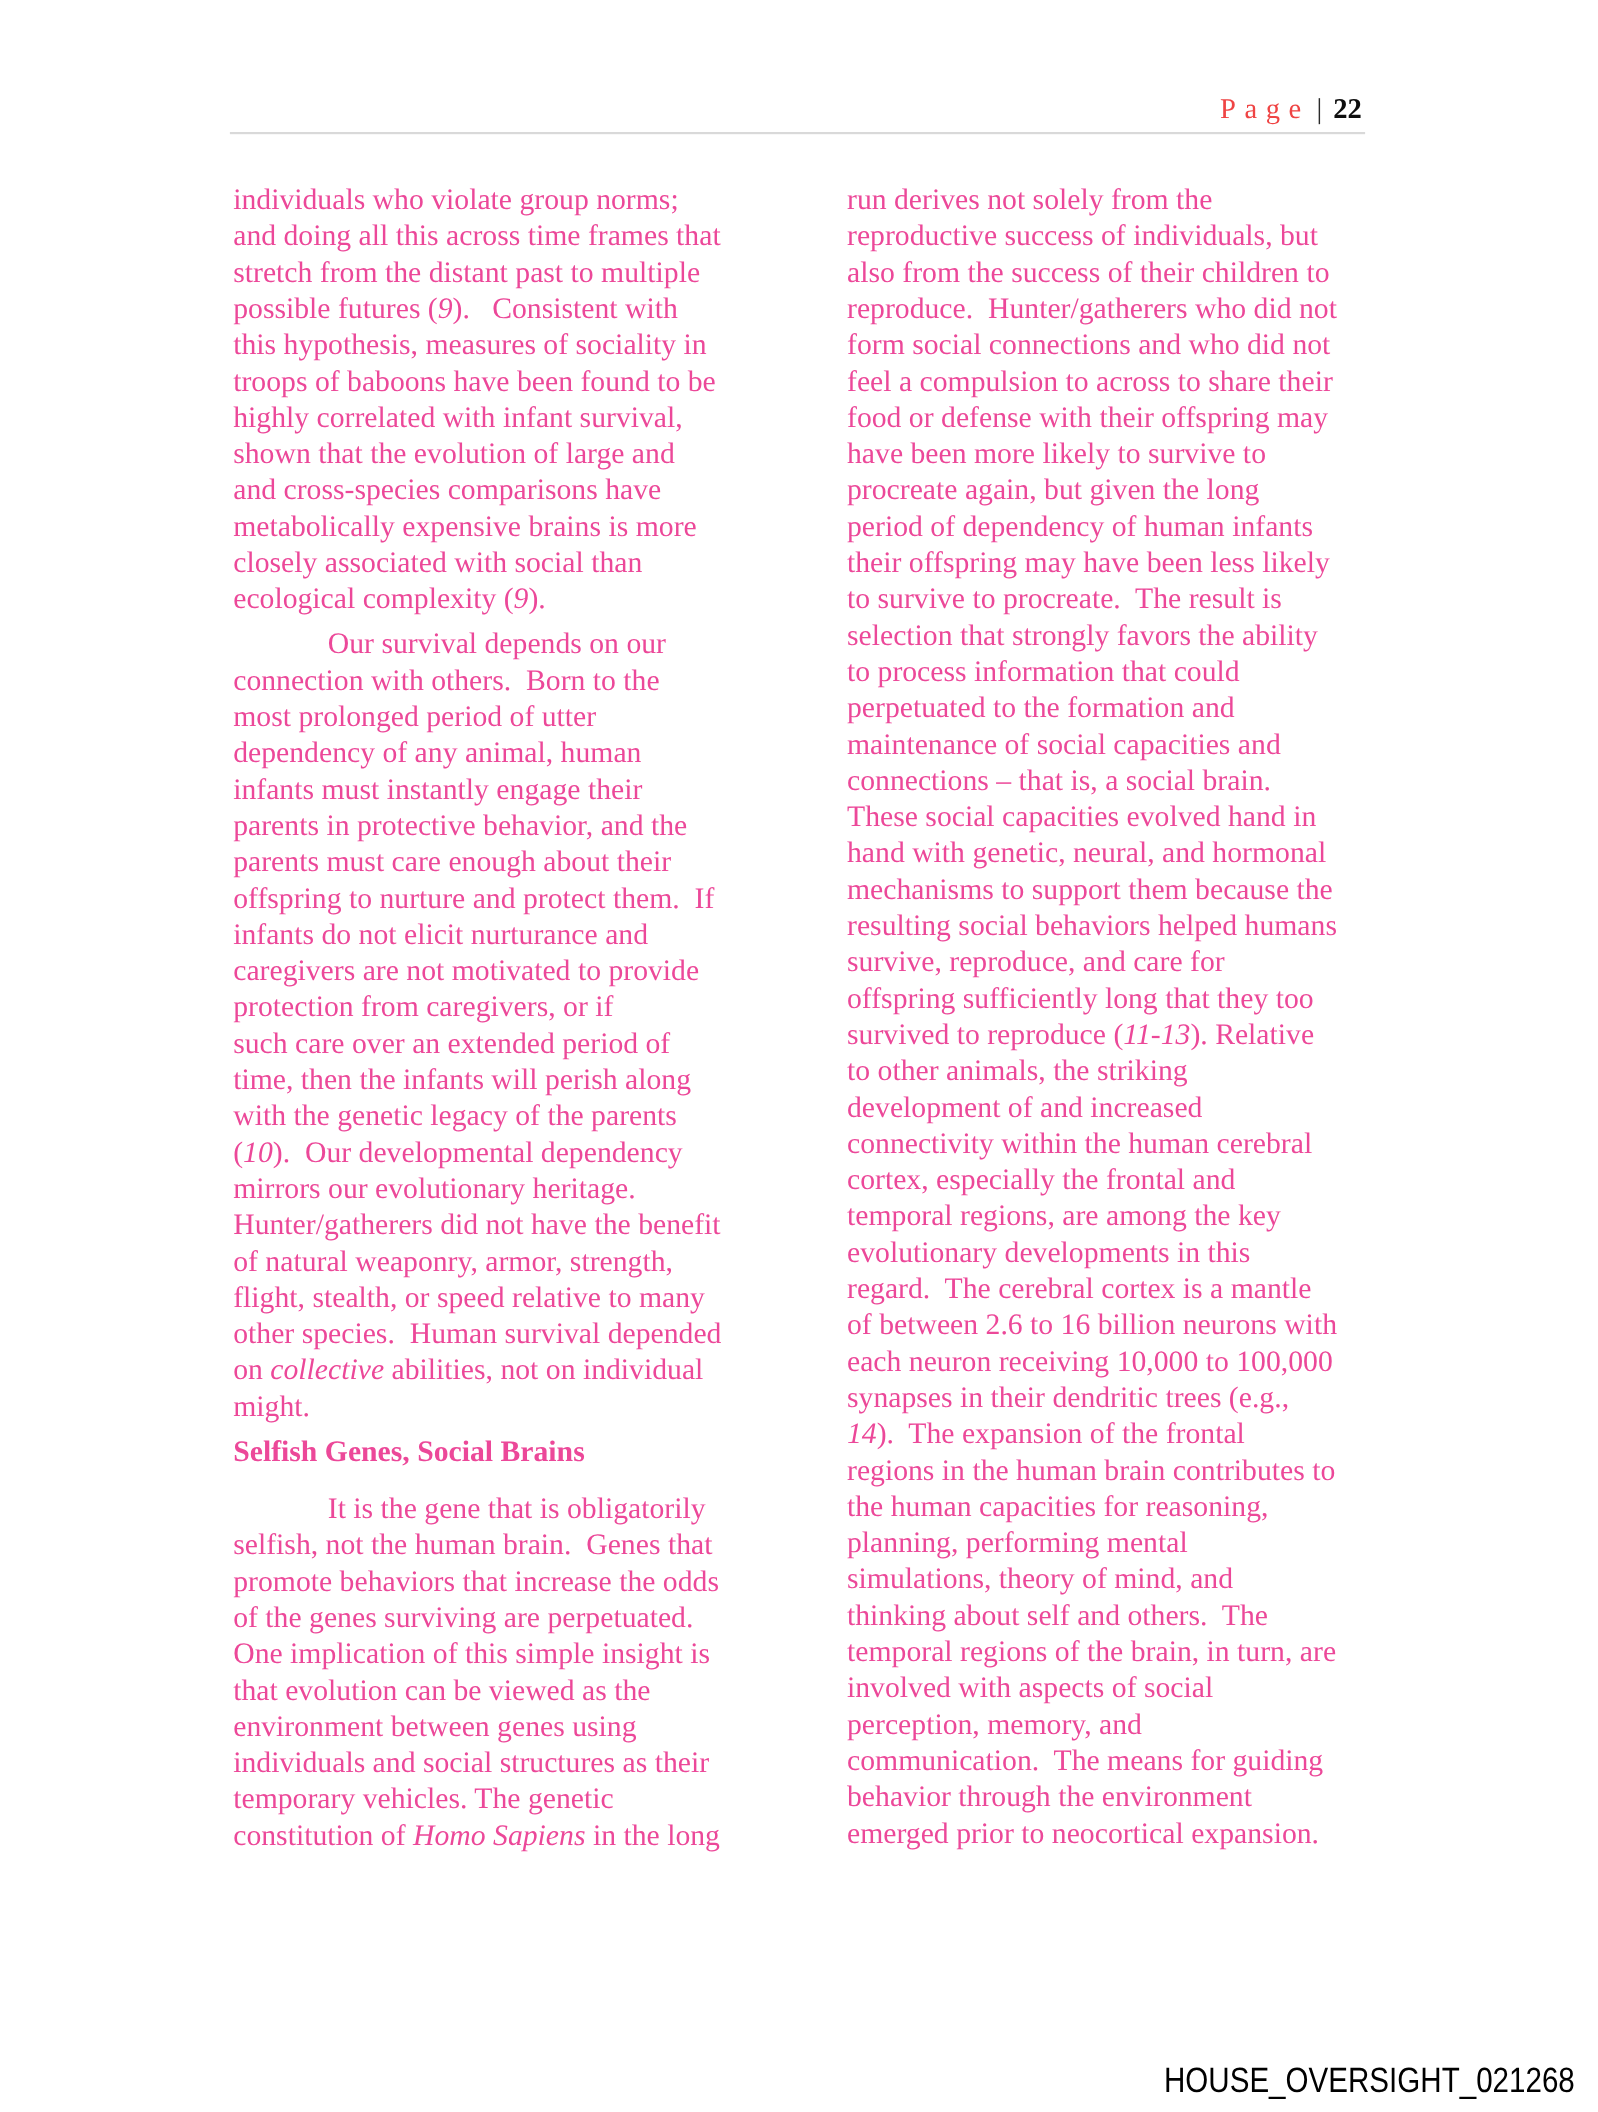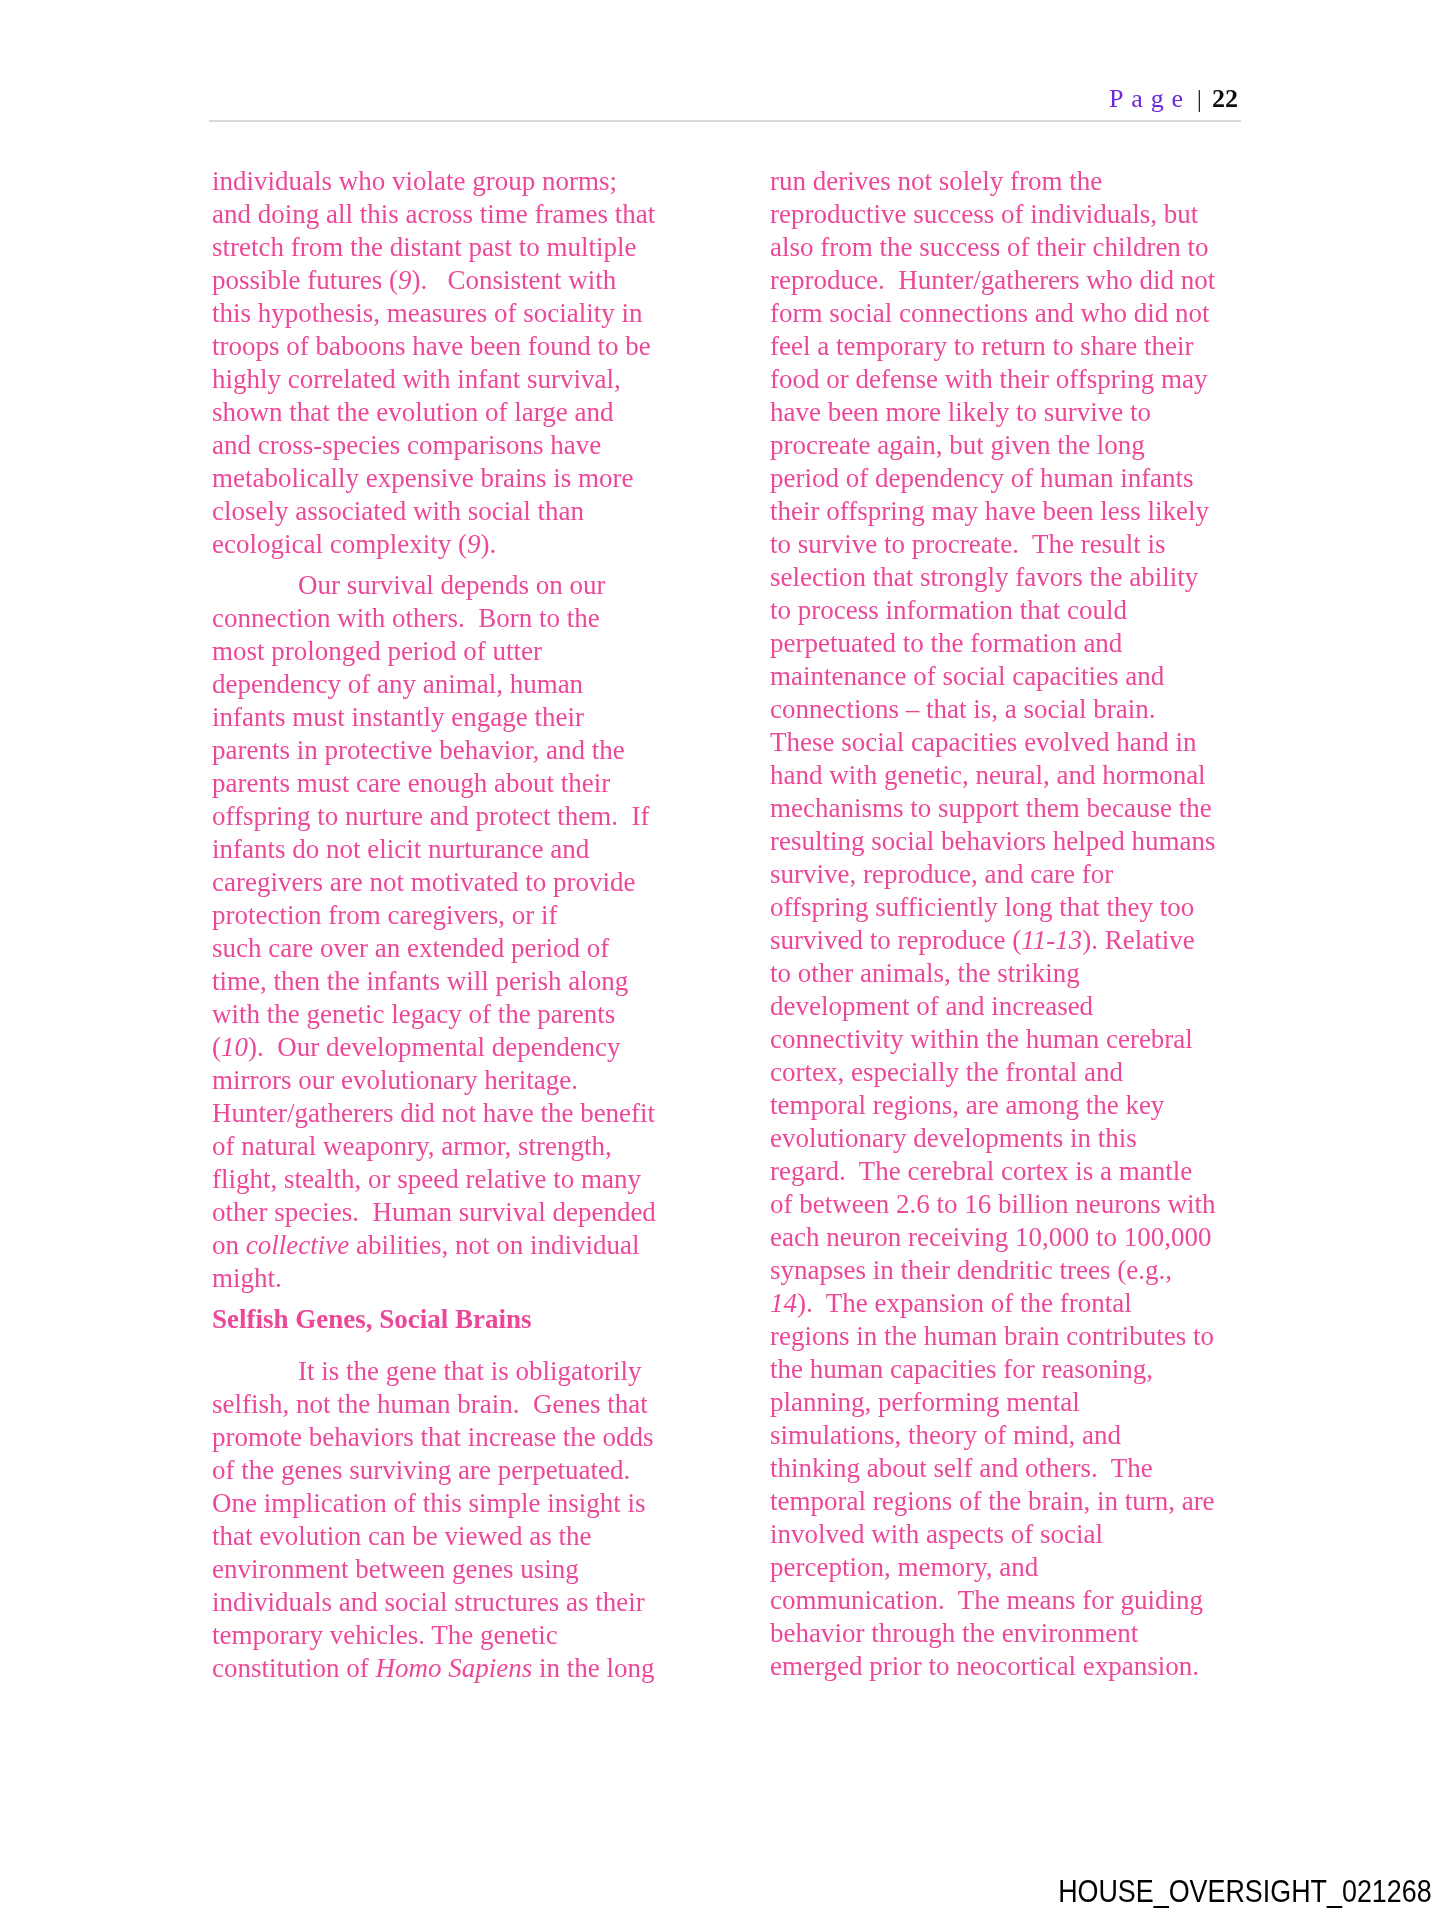--- a/index.html
+++ b/index.html
@@ -18,21 +18,21 @@
   
   .header {
     position: absolute;
     top: 82px;
     right: 215px;
     font-size: 26px;
     line-height: 34px;
     white-space: nowrap;
   }
   .pg-label {
-    color: #6d28d9;
+    color: #ef4444;
     letter-spacing: 0.30em;
   }
   .pg-sep {
     color: #2b2b2b;
     margin: 0 10px 0 6px;
     font-weight: 400;
   }
   .pg-num {
     color: #0e0e0e;
     font-weight: bold;
@@ -142,21 +142,21 @@
         <div class="line"><span>constitution of </span><span class="it">Homo Sapiens</span><span> in the long</span></div>
       </div>
     </div>
   <div class="column column-right">
       <div class="paragraph">
         <div class="line"><span>run derives not solely from the</span></div>
         <div class="line"><span>reproductive success of individuals, but</span></div>
         <div class="line"><span>also from the success of their children to</span></div>
         <div class="line"><span>reproduce.  Hunter/gatherers who did not</span></div>
         <div class="line"><span>form social connections and who did not</span></div>
-        <div class="line"><span>feel a temporary to return to share their</span></div>
+        <div class="line"><span>feel a compulsion to across to share their</span></div>
         <div class="line"><span>food or defense with their offspring may</span></div>
         <div class="line"><span>have been more likely to survive to</span></div>
         <div class="line"><span>procreate again, but given the long</span></div>
         <div class="line"><span>period of dependency of human infants</span></div>
         <div class="line"><span>their offspring may have been less likely</span></div>
         <div class="line"><span>to survive to procreate.  The result is</span></div>
         <div class="line"><span>selection that strongly favors the ability</span></div>
         <div class="line"><span>to process information that could</span></div>
         <div class="line"><span>perpetuated to the formation and</span></div>
         <div class="line"><span>maintenance of social capacities and</span></div>

